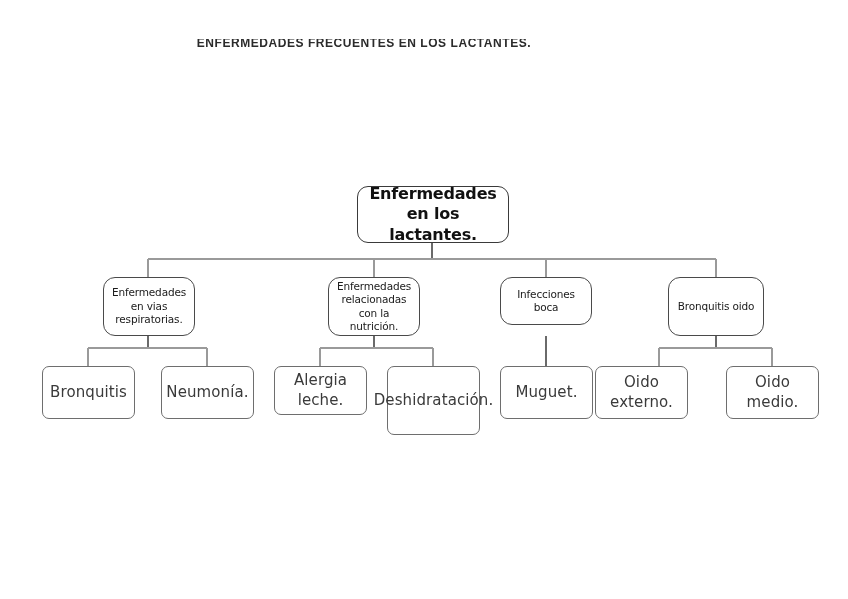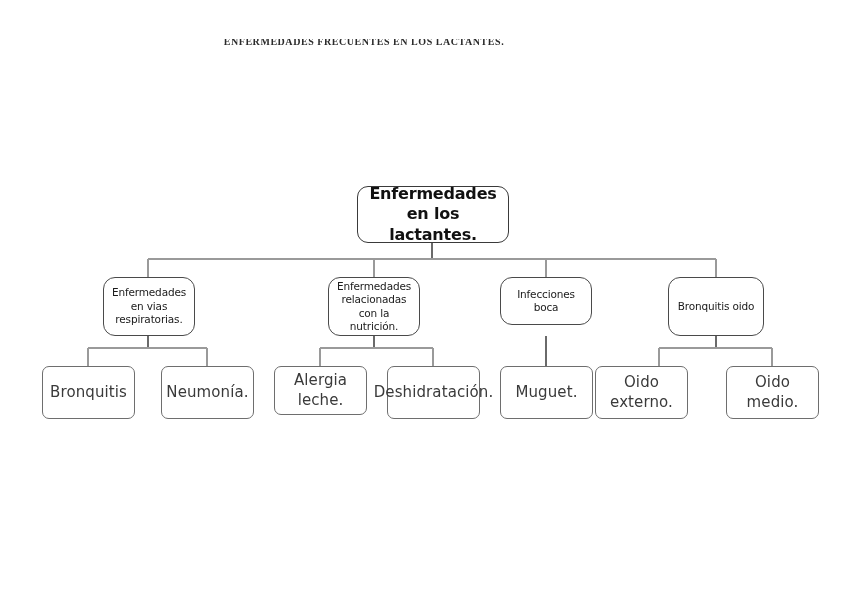--- a/index.html
+++ b/index.html
@@ -23,22 +23,22 @@
     height: 599px;
   }
 
   
   #diagram-title {
     position: absolute;
     left: 0;
     top: 36px;
     width: 728px;
     text-align: center;
-    font-family: Liberation Serif, serif;
-    font-size: 10px;
+    font-family: Liberation Sans, sans-serif;
+    font-size: 12px;
     font-weight: bold;
     letter-spacing: 0.55px;
     color: #2b2b2b;
     text-transform: uppercase;
     clip-path: inset(3px 0 1px 0);
     white-space: nowrap;
   }
 
   
   #connectors {
@@ -167,21 +167,21 @@
   </div>
 
   <div class="node level-leaf" style="left:161px; top:366px; width:93px; height:53px;">
     <span class="label">Neumonía.</span>
   </div>
 
   <div class="node level-leaf" style="left:274px; top:366px; width:93px; height:49px;">
     <span class="label">Alergia leche.</span>
   </div>
 
-  <div class="node level-leaf" style="left:387px; top:366px; width:93px; height:53px;">
+  <div class="node level-leaf" style="left:387px; top:366px; width:93px; height:69px;">
     <span class="label">Deshidratación.</span>
   </div>
 
   <div class="node level-leaf" style="left:500px; top:366px; width:93px; height:53px;">
     <span class="label">Muguet.</span>
   </div>
 
   <div class="node level-leaf" style="left:595px; top:366px; width:93px; height:53px;">
     <span class="label">Oido externo.</span>
   </div>

